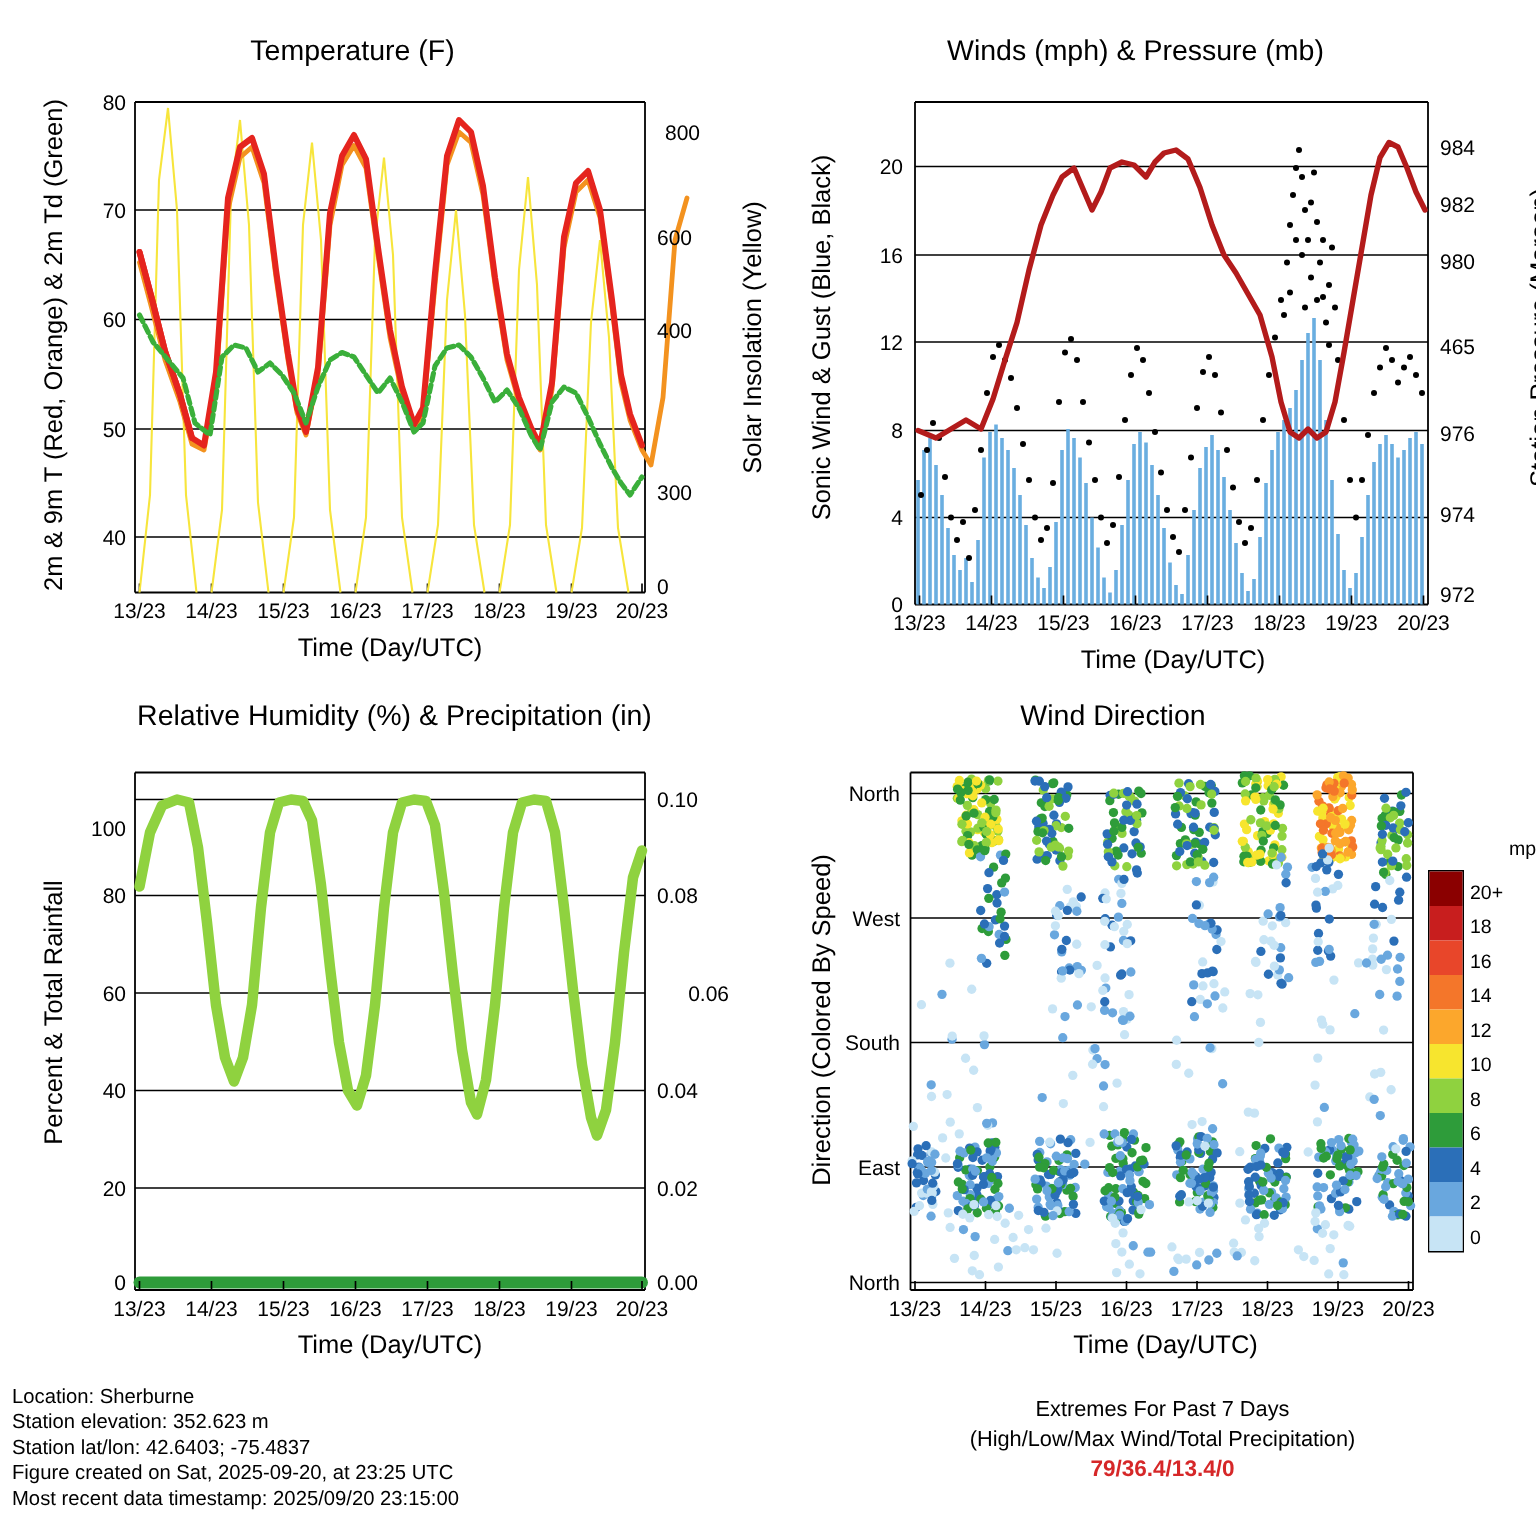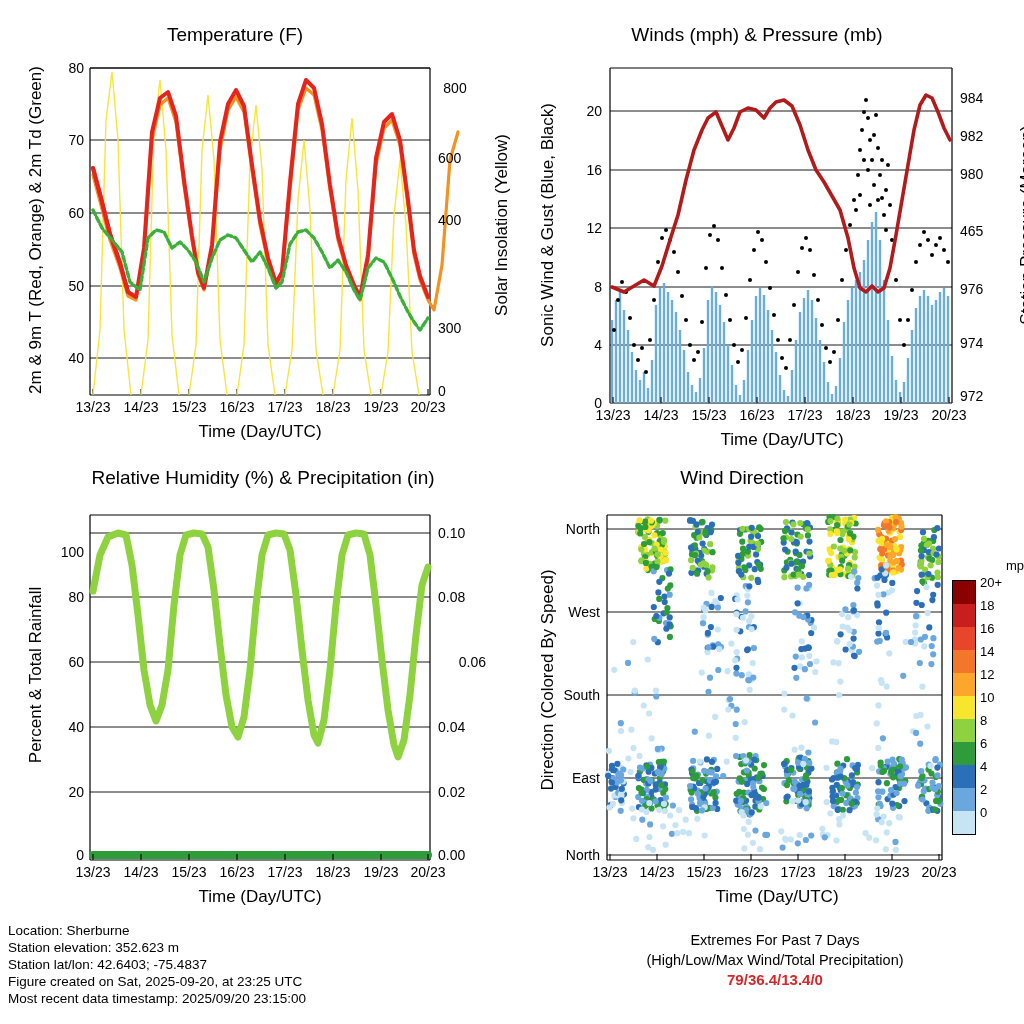--- a/index.html
+++ b/index.html
@@ -1822,21 +1822,21 @@
       <div style="height: 23px; background: rgb(244, 118, 42);"></div>
       <div style="height: 23px; background: rgb(252, 167, 44);"></div>
       <div style="height: 23px; background: rgb(247, 229, 46);"></div>
       <div style="height: 23px; background: rgb(143, 210, 63);"></div>
       <div style="height: 23px; background: rgb(46, 156, 58);"></div>
       <div style="height: 23px; background: rgb(43, 111, 184);"></div>
       <div style="height: 23px; background: rgb(105, 167, 222);"></div>
       <div style="height: 23px; background: rgb(199, 228, 245);"></div>
     </div>
   <div id="colorbar-labels" style="position:absolute;left:28px;top:-9px;">
-      <div class="legend-lab" style="height: 23px; line-height: 23px;">20+</div>
+      <div class="legend-lab" style="height: 23px; line-height: 23px; margin-top: 12px;">20+</div>
       <div class="legend-lab" style="height: 23px; line-height: 23px;">18</div>
       <div class="legend-lab" style="height: 23px; line-height: 23px;">16</div>
       <div class="legend-lab" style="height: 23px; line-height: 23px;">14</div>
       <div class="legend-lab" style="height: 23px; line-height: 23px;">12</div>
       <div class="legend-lab" style="height: 23px; line-height: 23px;">10</div>
       <div class="legend-lab" style="height: 23px; line-height: 23px;">8</div>
       <div class="legend-lab" style="height: 23px; line-height: 23px;">6</div>
       <div class="legend-lab" style="height: 23px; line-height: 23px;">4</div>
       <div class="legend-lab" style="height: 23px; line-height: 23px;">2</div>
       <div class="legend-lab" style="height: 23px; line-height: 23px;">0</div>

